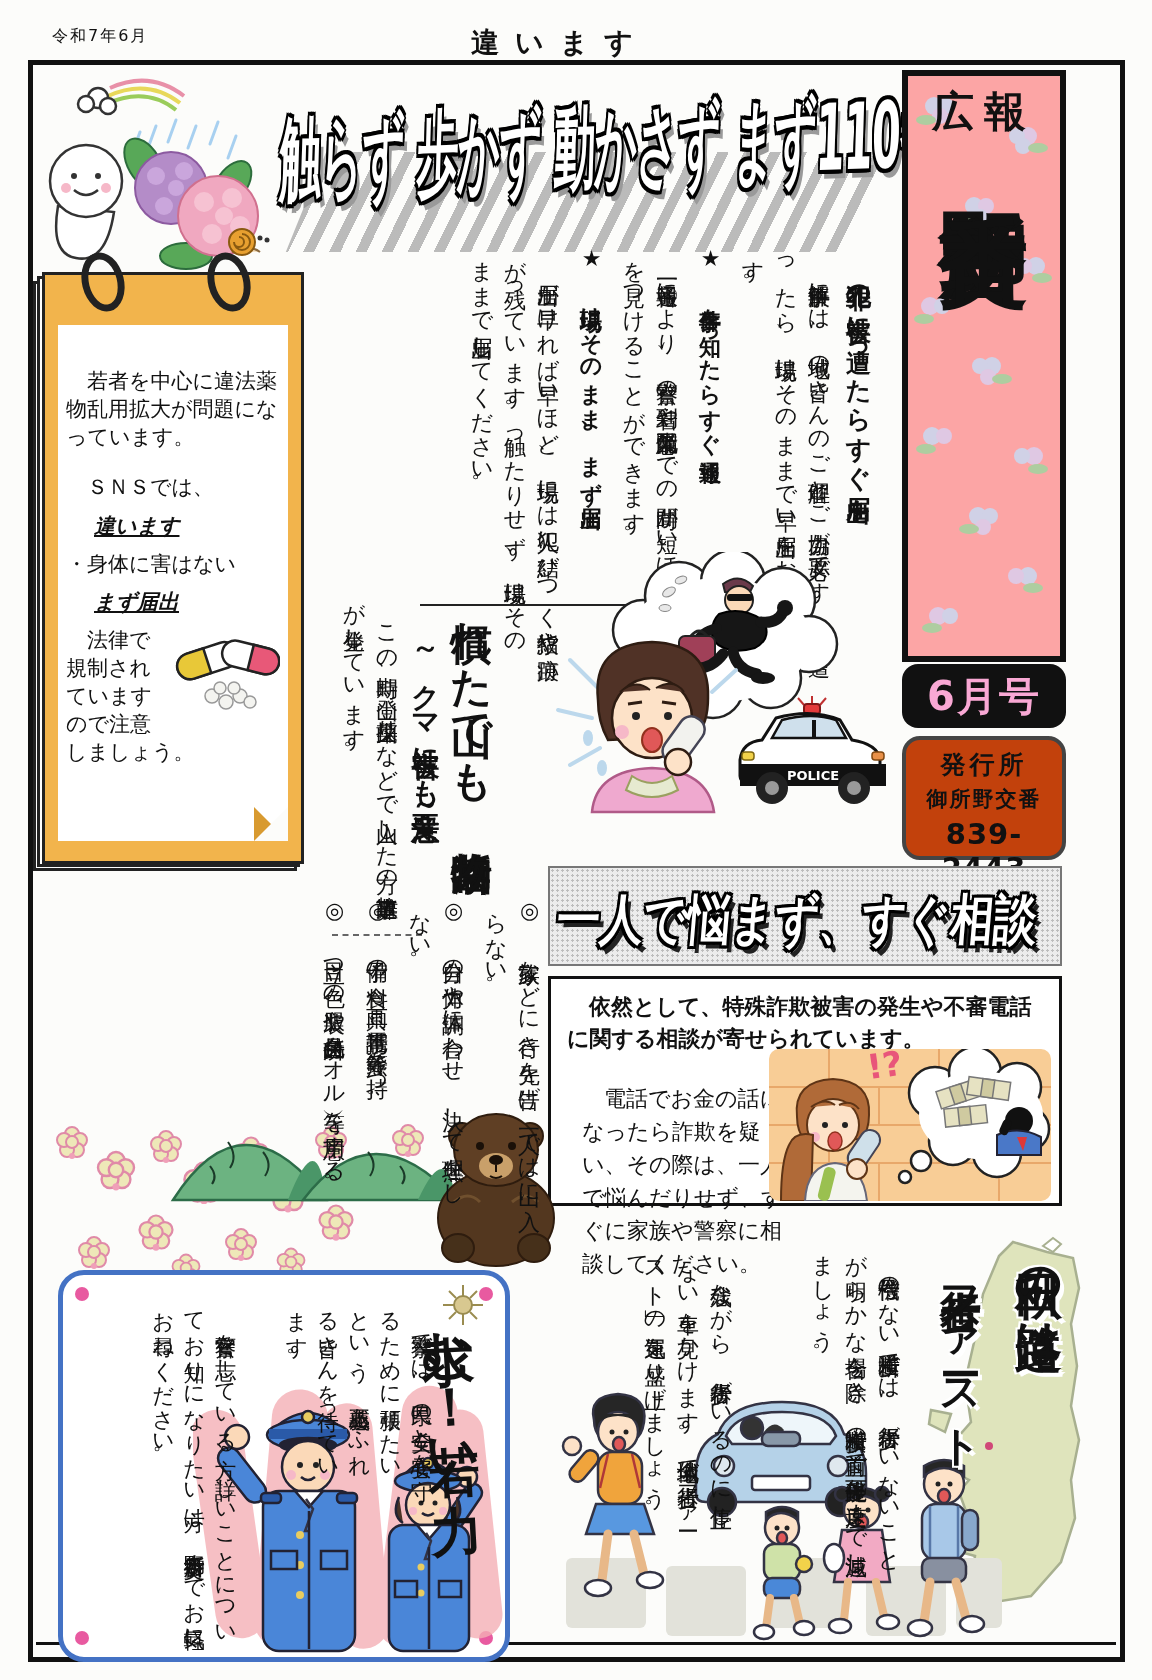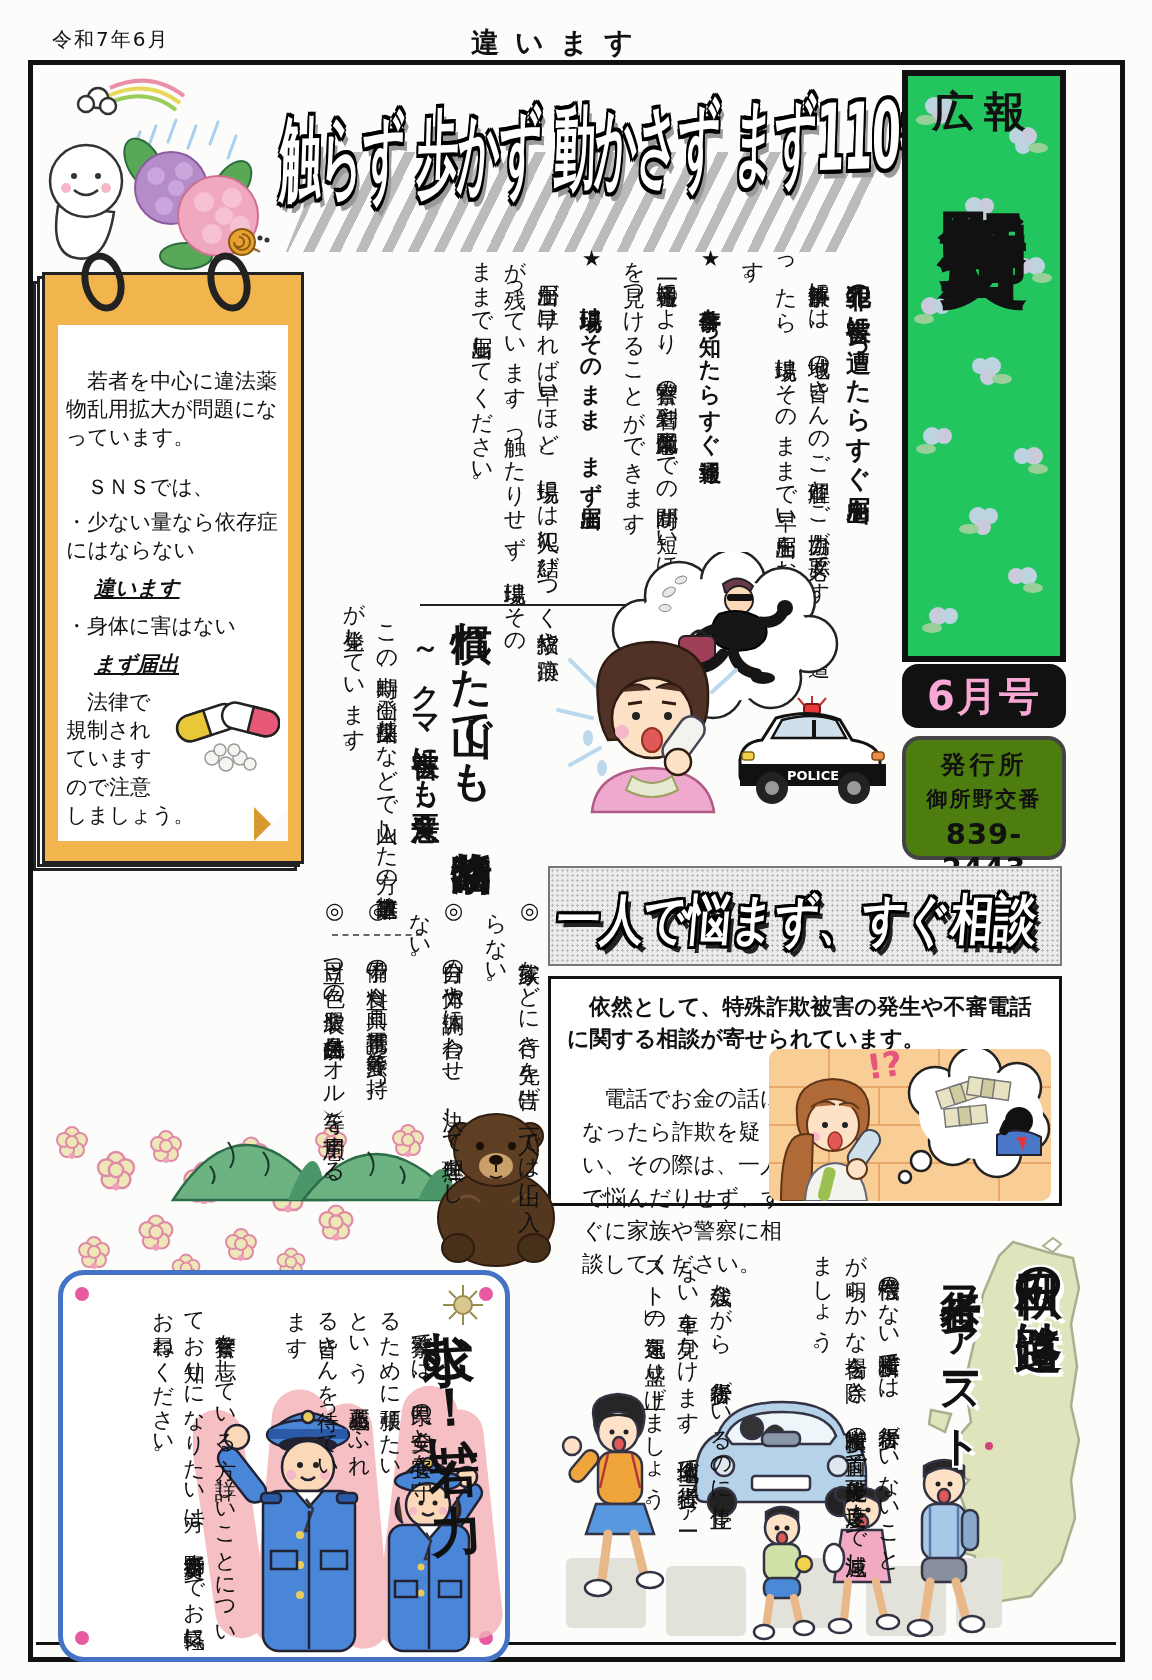--- a/index.html
+++ b/index.html
@@ -7,36 +7,36 @@
         font-family:"DejaVu Sans",sans-serif;color:#111;}
   .abs{position:absolute;}
   .vt{writing-mode:vertical-rl;text-orientation:mixed;}
   .vt p{margin:0;}
   .vt p + p{margin-block-start:10px;}
   .ind{text-indent:1em;}
   
   .frame{left:28px;top:60px;width:1097px;height:1602px;border:5px solid #111;box-sizing:border-box;}
   .frame-inner-bottom{left:36px;top:1642px;width:1080px;height:3px;background:#111;}
   
-  .hdr-date{left:52px;top:26px;font-size:20px;letter-spacing:2px;}
+  .hdr-date{left:52px;top:26px;font-size:16px;letter-spacing:2px;}
   .hdr-title{left:380px;top:24px;width:360px;text-align:center;font-size:28px;font-weight:900;letter-spacing:16px;}
   
   .streaks{left:306px;top:152px;width:560px;height:100px;transform:skewX(-22deg);
            background:repeating-linear-gradient(95deg,rgba(165,165,165,.75) 0 11px,rgba(255,255,255,0) 11px 26px);}
   .main-headline{left:282px;top:98px;font-size:92px;font-weight:900;white-space:nowrap;color:#fff;
     transform:scaleX(.45) skewX(-5deg) rotate(-1deg);transform-origin:left top;letter-spacing:-2px;
     text-shadow:-4px -4px 0 #000,4px -4px 0 #000,-4px 4px 0 #000,4px 4px 0 #000,-4px 0 0 #000,4px 0 0 #000,0 -4px 0 #000,0 4px 0 #000,10px 9px 0 #9a9a9a;}
   
-  .banner{left:902px;top:70px;width:164px;height:592px;border:6px solid #111;box-sizing:border-box;background:#22c55e;overflow:hidden;}
+  .banner{left:902px;top:70px;width:164px;height:592px;border:6px solid #111;box-sizing:border-box;background:#fca5a5;overflow:hidden;}
   .banner-top{position:absolute;left:0;right:0;top:8px;text-align:center;font-size:42px;font-weight:900;letter-spacing:10px;}
   .banner-name{position:absolute;left:50%;transform:translateX(-50%);top:64px;font-size:90px;font-weight:900;line-height:1.03;}
   .issue-badge{left:902px;top:664px;width:164px;height:64px;background:#111;border-radius:16px;color:#f9a8d4;
                font-size:40px;font-weight:900;text-align:center;line-height:64px;letter-spacing:2px;}
   .pub-box{left:902px;top:736px;width:164px;height:124px;border:4px solid #444;border-radius:18px;box-sizing:border-box;
-           background:#4d7c0f;text-align:center;}
+           background:#c2410c;text-align:center;}
   .pub-label{font-size:25px;font-weight:900;margin-top:8px;letter-spacing:4px;}
   .pub-name{font-size:21px;font-weight:700;margin-top:4px;letter-spacing:2px;}
   .pub-phone{font-size:29px;font-weight:900;margin-top:4px;letter-spacing:1px;}
   
   .crime-headline{left:842px;top:266px;height:400px;font-size:25px;font-weight:900;letter-spacing:1px;}
   .article{left:302px;top:246px;width:534px;height:406px;font-size:22px;line-height:1.5;}
   .star{font-weight:700;}
   .divider1{left:420px;top:604px;width:226px;height:0;border-top:2px solid #222;}
   .dashed-div{left:332px;top:934px;width:90px;height:0;border-top:2px dashed #666;}
   
@@ -242,21 +242,20 @@
   </div>
   <div class="abs divider1"></div>
 
   <div class="abs sheet" style="left:33px;top:281px;width:264px;height:590px;"></div>
   <div class="abs sheet" style="left:37px;top:276px;width:263px;height:591px;"></div>
   <div class="abs note">
     <div class="note-inner">
       <div style="height:40px;"></div>
       <p class="ind">若者を中心に違法薬物乱用拡大が問題になっています。</p>
       <p class="sns" style="text-indent:1em;">ＳＮＳでは、</p>
-      <p class="claim">・少ない量なら依存症にはならない</p>
       <p class="rebut">違います</p>
       <p class="claim">・身体に害はない</p>
       <p class="rebut">まず届出</p>
       <div class="pills-wrap">
         <svg width="108" height="86" viewBox="0 0 108 86">
           <g transform="rotate(-18 34 30)">
             <rect x="4" y="18" width="62" height="26" rx="13" fill="#fff" stroke="#222" stroke-width="2.5"></rect>
             <path d="M4,31 a13,13 0 0,1 13,-13 l18,0 0,26 -18,0 a13,13 0 0,1 -13,-13z" fill="#e8c838" stroke="#222" stroke-width="2.5"></path>
           </g>
           <g transform="rotate(14 76 34)">

